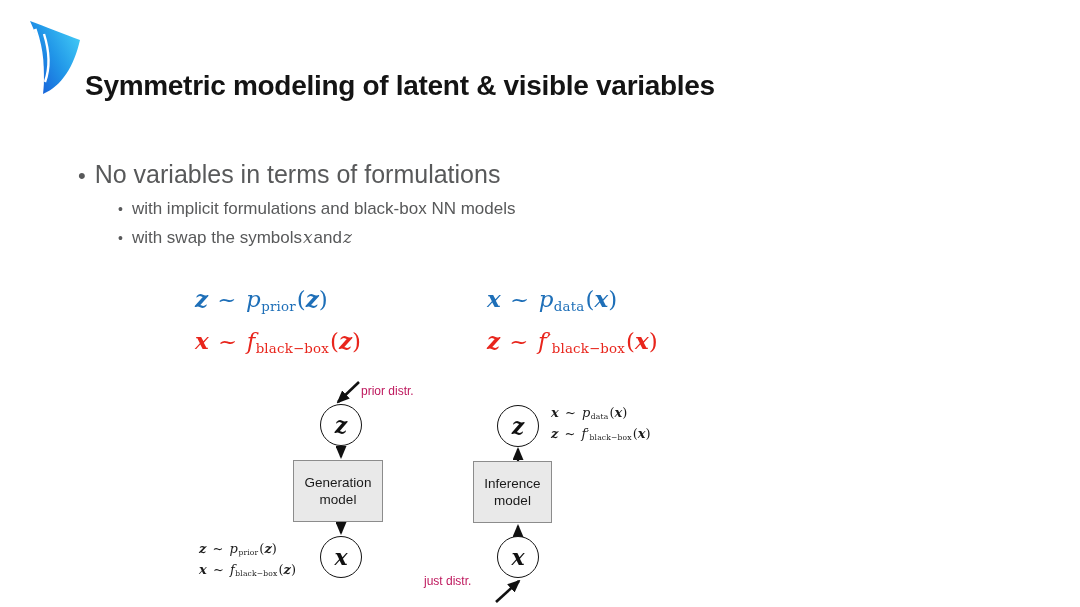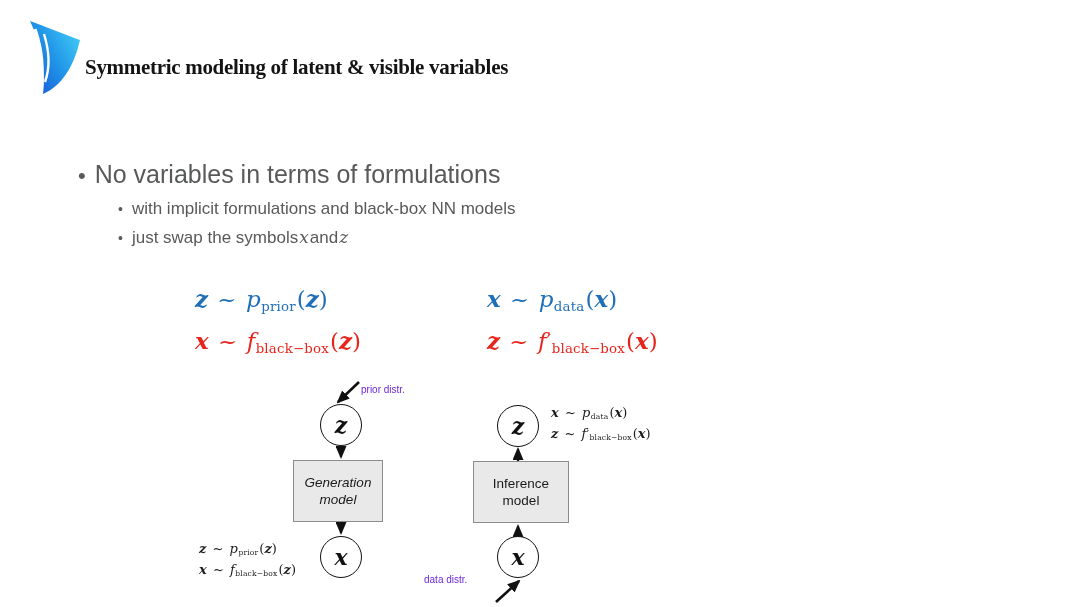--- a/index.html
+++ b/index.html
@@ -4,24 +4,23 @@
 <style>
   html,body{margin:0;padding:0;background:#ffffff;}
   .slide{
     position:relative;width:1080px;height:607px;background:#ffffff;overflow:hidden;
     font-family:"Liberation Sans", sans-serif;color:#141414;
   }
   
   .logo{position:absolute;left:18px;top:8px;width:70px;height:95px;}
   
   .title{
-    position:absolute;left:85px;top:55px;margin:0;
-    font-size:21px;font-weight:700;letter-spacing:-0.3px;color:var(--title-black,#141414);
+    position:absolute;left:85px;top:70px;margin:0;
+    font-size:28px;font-weight:700;letter-spacing:-0.3px;color:var(--title-black,#141414);
     white-space:nowrap;
-    font-family:Liberation Serif, serif;
   }
   
   .bullet{position:absolute;display:flex;align-items:baseline;color:var(--body-gray,#58595a);white-space:nowrap;}
   .bullet .marker{margin-right:9px;}
   .b-main{left:78px;top:160px;font-size:25px;}
   .b-main .marker{font-size:22px;}
   .b-sub{left:118px;top:199px;font-size:17px;}
   .b-sub2{left:118px;top:227px;font-size:17px;}
   .b-sub .marker,.b-sub2 .marker{font-size:14px;}
   .mvar{font-family:"DejaVu Serif", serif;font-style:italic;padding:0 1px;}
@@ -43,21 +42,21 @@
   .node{
     position:absolute;width:42px;height:42px;border:1.6px solid #111;border-radius:50%;
     background:#fff;display:flex;align-items:center;justify-content:center;box-sizing:border-box;
     font-family:"DejaVu Serif", serif;font-size:22px;font-weight:700;font-style:italic;color:#111;
   }
   .modelbox{
     position:absolute;background:var(--box-fill,#e9e9e9);border:1px solid var(--box-border,#8c8c8c);
     display:flex;flex-direction:column;align-items:center;justify-content:center;box-sizing:border-box;
     font-size:13.5px;line-height:17px;color:#1a1a1a;text-align:center;
   }
-  .diag-label{position:absolute;font-size:10px;color:#6d28d9;white-space:nowrap;}
+  .diag-label{position:absolute;font-size:12px;color:#be185d;white-space:nowrap;}
 </style>
 </head>
 <body>
 
 <div class="slide">
 
   <svg class="logo" viewBox="0 0 70 95" aria-hidden="true">
     <defs>
       <linearGradient id="lg" x1="1" y1="0.1" x2="0" y2="0.9">
         <stop offset="0" stop-color="#45d0f7"></stop>
@@ -75,21 +74,21 @@
   <div class="bullet b-main">
     <span class="marker">•</span>
     <span>No variables in terms of formulations</span>
   </div>
   <div class="bullet b-sub">
     <span class="marker">•</span>
     <span>with implicit formulations and black-box NN models</span>
   </div>
   <div class="bullet b-sub2">
     <span class="marker">•</span>
-    <span>just swap the symbols </span>
+    <span>with swap the symbols </span>
     <span class="mvar">x</span>
     <span> and </span>
     <span class="mvar">z</span>
   </div>
 
   <div class="eq-stack eq-big" style="left:195px;top:282px;">
     <div class="eq-line eq-blue"><span class="eq-var">z</span><span class="eq-sim"> ~ </span><span class="eq-func">p</span><span class="eq-sub">prior</span><span class="eq-paren">(</span><span class="eq-arg">z</span><span class="eq-paren">)</span></div>
     <div class="eq-line eq-red"><span class="eq-var">x</span><span class="eq-sim"> ~ </span><span class="eq-func">f</span><span class="eq-sub">black−box</span><span class="eq-paren">(</span><span class="eq-arg">z</span><span class="eq-paren">)</span></div>
   </div>
   <div class="eq-stack eq-big" style="left:487px;top:282px;">
@@ -106,35 +105,35 @@
     <line x1="359" y1="382" x2="338" y2="402" stroke="#111" stroke-width="2.6" marker-end="url(#ah)"></line>
     <line x1="341" y1="446" x2="341" y2="457" stroke="#111" stroke-width="2.2" marker-end="url(#ah)"></line>
     <line x1="341" y1="523" x2="341" y2="533" stroke="#111" stroke-width="2.2" marker-end="url(#ah)"></line>
     <line x1="518" y1="461" x2="518" y2="449" stroke="#111" stroke-width="2.2" marker-end="url(#ah)"></line>
     <line x1="518" y1="536" x2="518" y2="526" stroke="#111" stroke-width="2.2" marker-end="url(#ah)"></line>
     <line x1="496" y1="602" x2="519" y2="581" stroke="#111" stroke-width="2.6" marker-end="url(#ah)"></line>
   </svg>
 
   <div class="diag-label" style="left:361px;top:384px;">prior distr.</div>
   <div class="node" style="left:320px;top:404px;">z</div>
-  <div class="modelbox" style="left:293px;top:460px;width:90px;height:62px;font-style:italic;">
+  <div class="modelbox" style="left:293px;top:460px;width:90px;height:62px;">
     <span>Generation</span>
     <span>model</span>
   </div>
   <div class="node" style="left:320px;top:536px;">x</div>
   <div class="eq-stack eq-small" style="left:199px;top:541px;">
     <div class="eq-line"><span class="eq-var">z</span><span class="eq-sim"> ~ </span><span class="eq-func">p</span><span class="eq-sub">prior</span><span class="eq-paren">(</span><span class="eq-arg">z</span><span class="eq-paren">)</span></div>
     <div class="eq-line"><span class="eq-var">x</span><span class="eq-sim"> ~ </span><span class="eq-func">f</span><span class="eq-sub">black−box</span><span class="eq-paren">(</span><span class="eq-arg">z</span><span class="eq-paren">)</span></div>
   </div>
 
   <div class="node" style="left:497px;top:405px;">z</div>
   <div class="eq-stack eq-small" style="left:551px;top:405px;">
     <div class="eq-line"><span class="eq-var">x</span><span class="eq-sim"> ~ </span><span class="eq-func">p</span><span class="eq-sub">data</span><span class="eq-paren">(</span><span class="eq-arg">x</span><span class="eq-paren">)</span></div>
     <div class="eq-line"><span class="eq-var">z</span><span class="eq-sim"> ~ </span><span class="eq-func">f</span><span class="eq-prime">′</span><span class="eq-sub">black−box</span><span class="eq-paren">(</span><span class="eq-arg">x</span><span class="eq-paren">)</span></div>
   </div>
-  <div class="modelbox" style="left:473px;top:461px;width:96px;height:62px;">
+  <div class="modelbox" style="left:473px;top:461px;width:79px;height:62px;">
     <span>Inference</span>
     <span>model</span>
   </div>
   <div class="node" style="left:497px;top:536px;">x</div>
-  <div class="diag-label" style="left:424px;top:574px;">data distr.</div>
+  <div class="diag-label" style="left:424px;top:574px;">just distr.</div>
 
 </div>
 
 </body></html>

